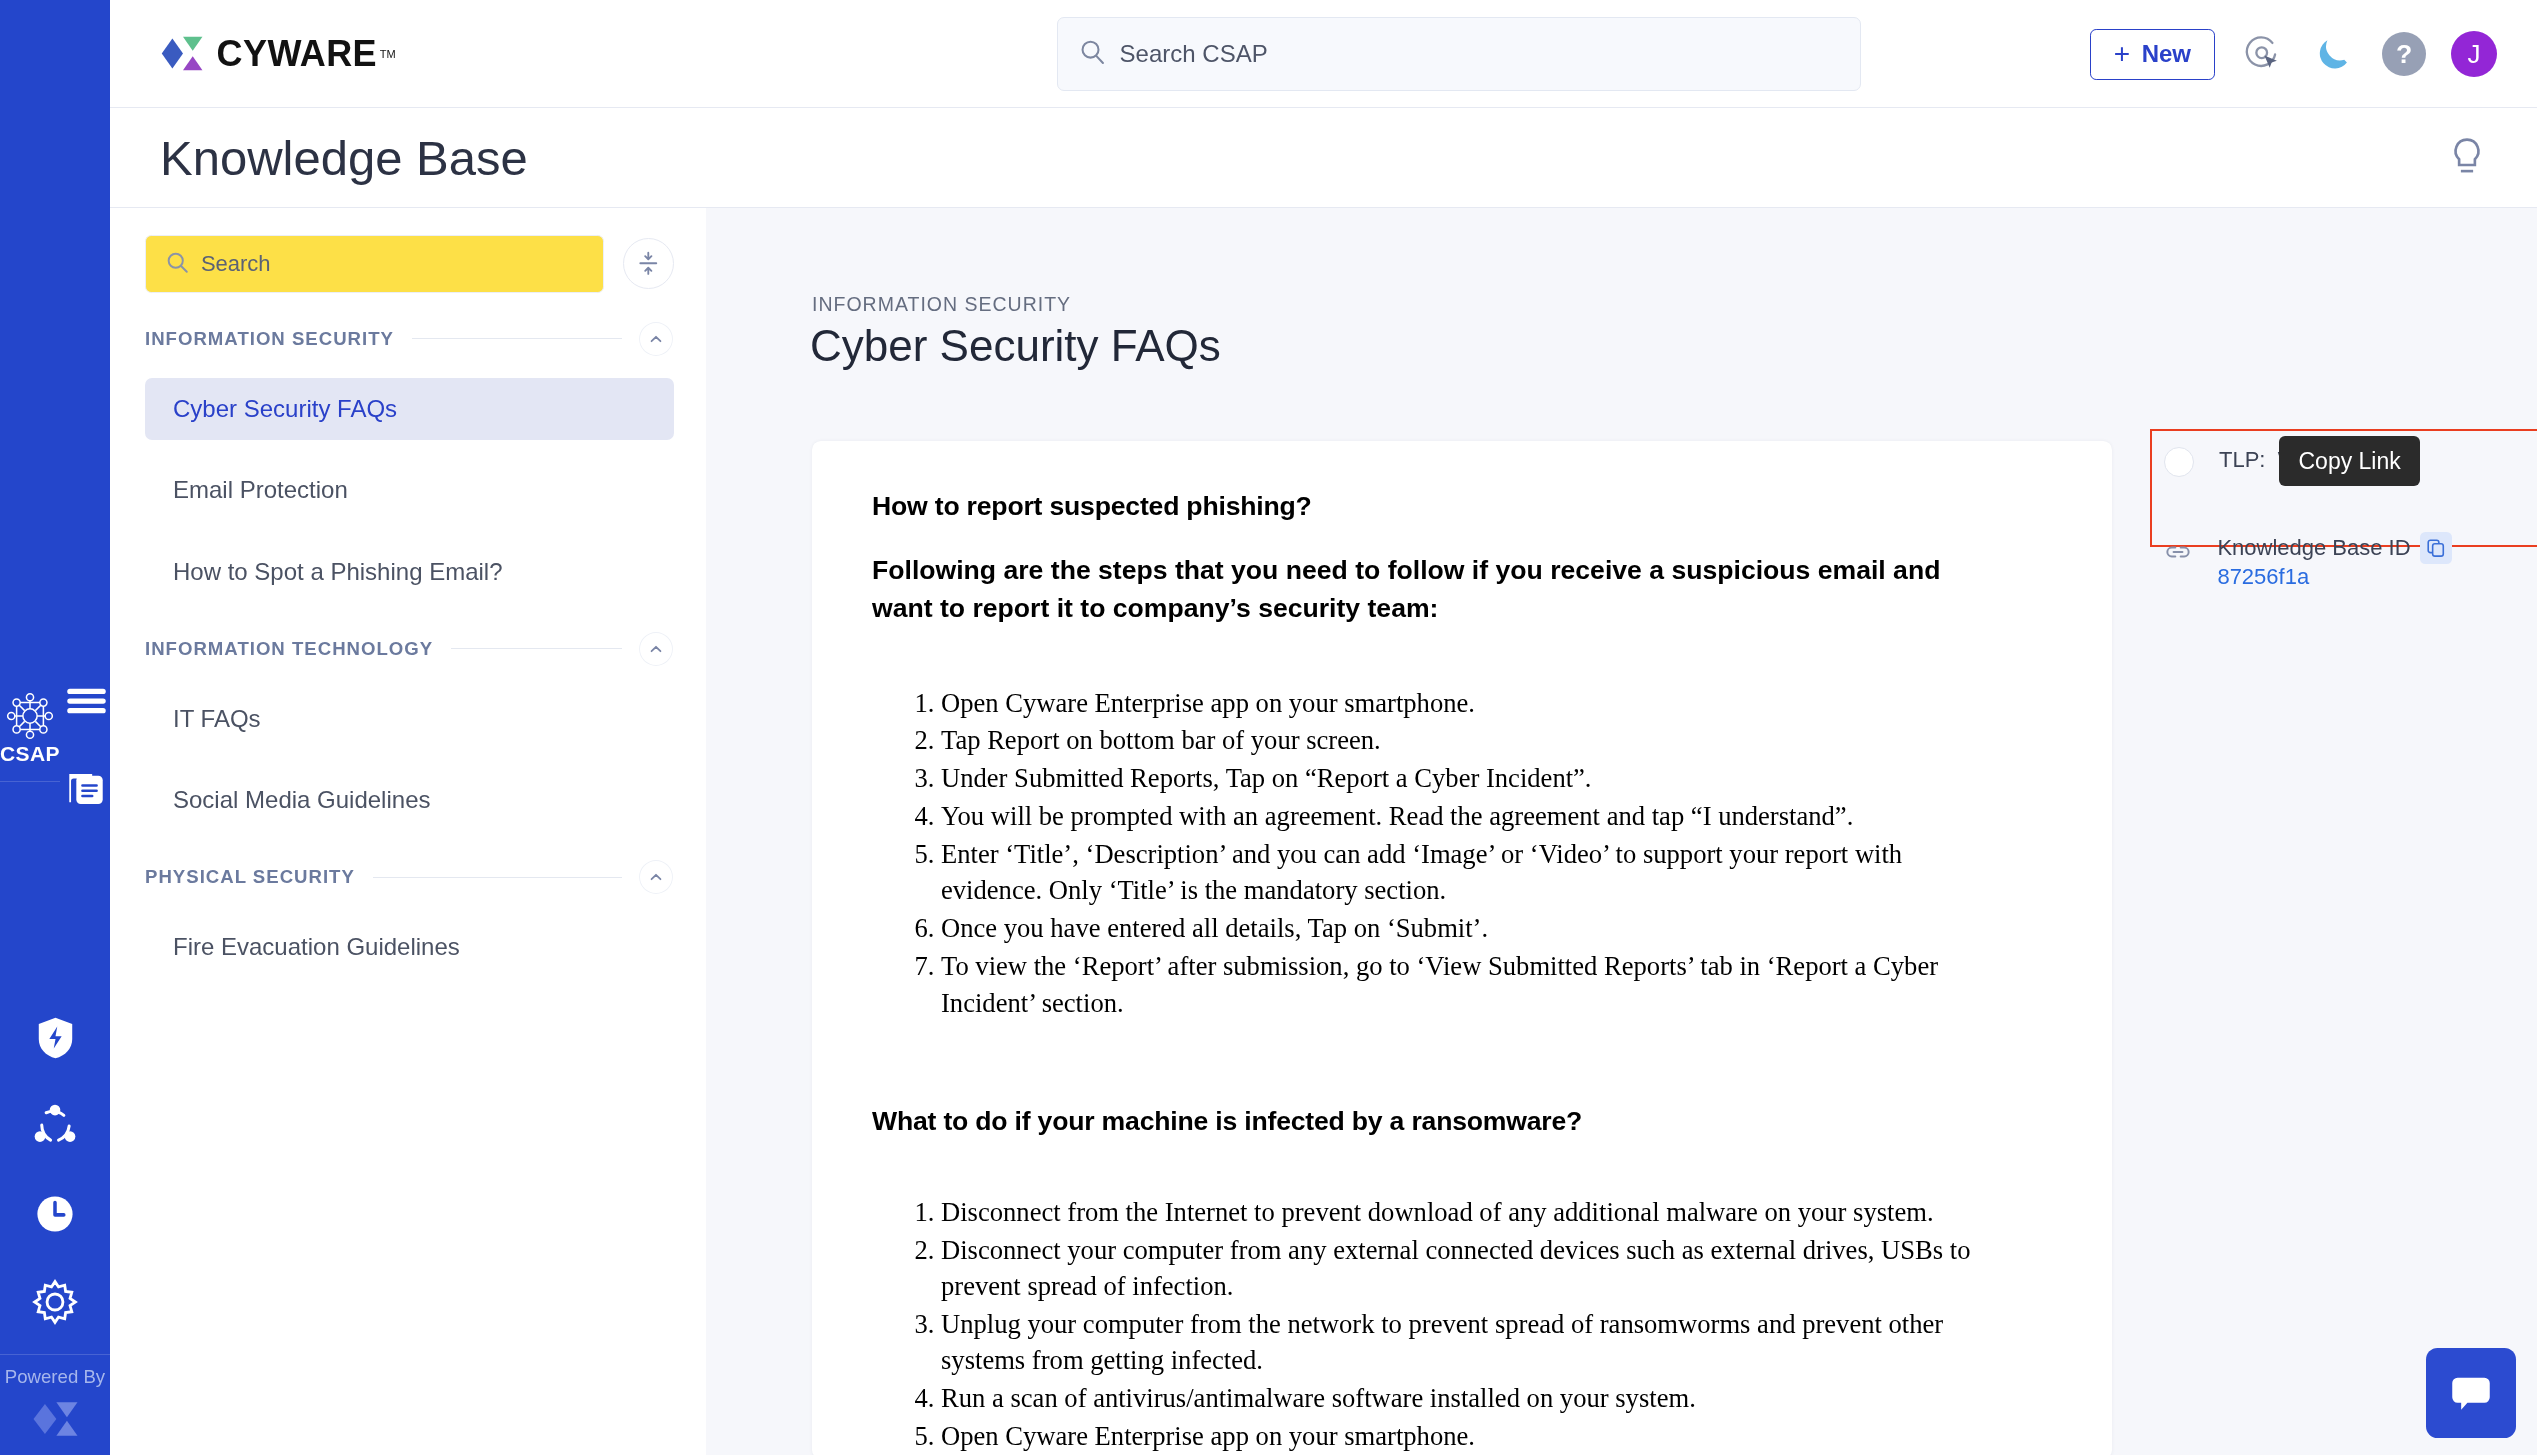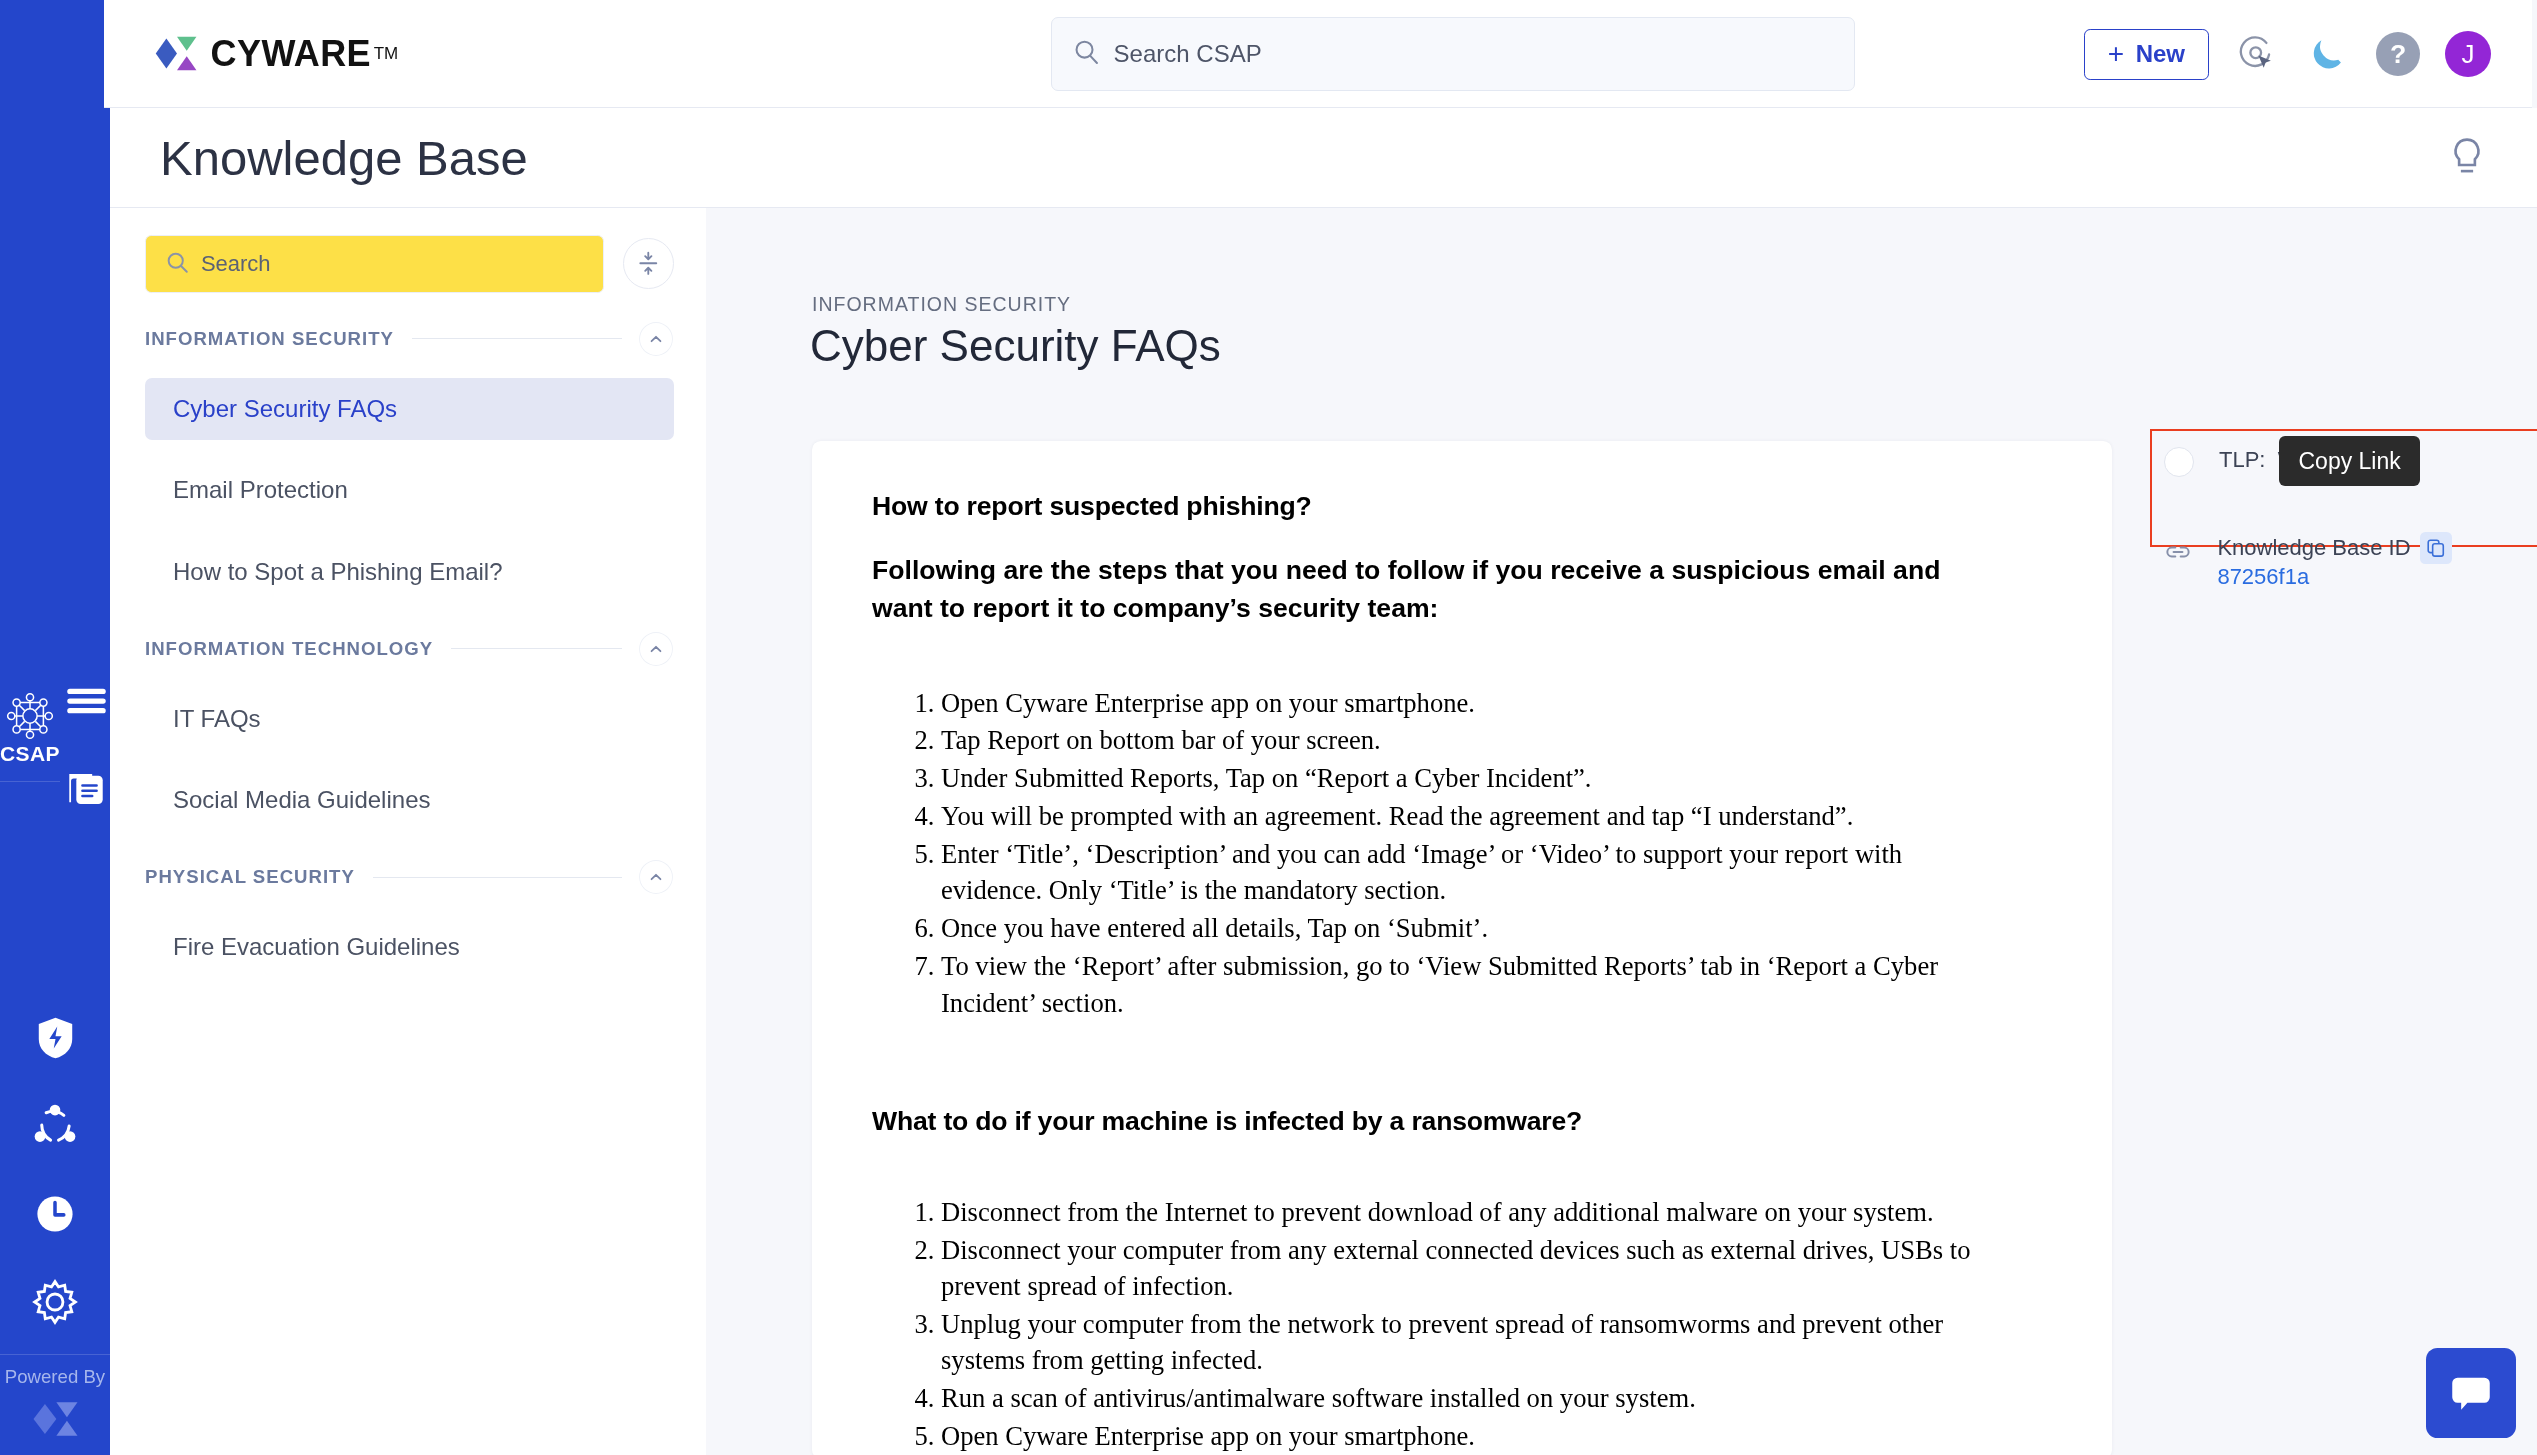--- a/index.html
+++ b/index.html
@@ -41,31 +41,31 @@
   .powered {
     width: 110px; border-top: 0.9px solid #4763d3;
     display: flex; flex-direction: column; align-items: center;
     padding: 10.6px 0 12.4px 0;
   }
   .powered-label { color: #a6b6ec; font-size: 18.6px; line-height: 1.3; }
   .powered-mark { margin-top: 7px; }
 
   
   .topbar {
-    position: absolute; left: 104px; top: 0; width: 2428px; height: 108px;
+    position: absolute; left: 110px; top: 0; width: 2428px; height: 108px;
     background: #ffffff; border-bottom: 0.9px solid #e6e9f2;
     display: flex; align-items: center;
   }
   .logo-wrap { display: flex; align-items: center; margin-left: 50px; }
   .logo-mark { width: 46px; height: 41px; }
   .logo-text {
     font-size: 36px; font-weight: 700; letter-spacing: 0.4px;
     color: #121212; margin-left: 10.6px; line-height: 1;
   }
-  .logo-tm { font-size: 17px; color: #121212; vertical-align: super; margin-left: 2.7px; }
+  .logo-tm { font-size: 11px; color: #121212; vertical-align: super; margin-left: 2.7px; }
 
   .searchbar {
     position: absolute; left: 947px; top: 17px; width: 804px; height: 74px;
     background: #f7f9fd; border: 0.9px solid #e3e8f2; border-radius: 7px;
     display: flex; align-items: center; padding: 0 21px; cursor: text;
   }
   .searchbar .ph { color: #4e5568; font-size: 24px; margin-left: 14px; }
 
   .topbar-actions {
     position: absolute; right: 41px; top: 0; height: 108px;

